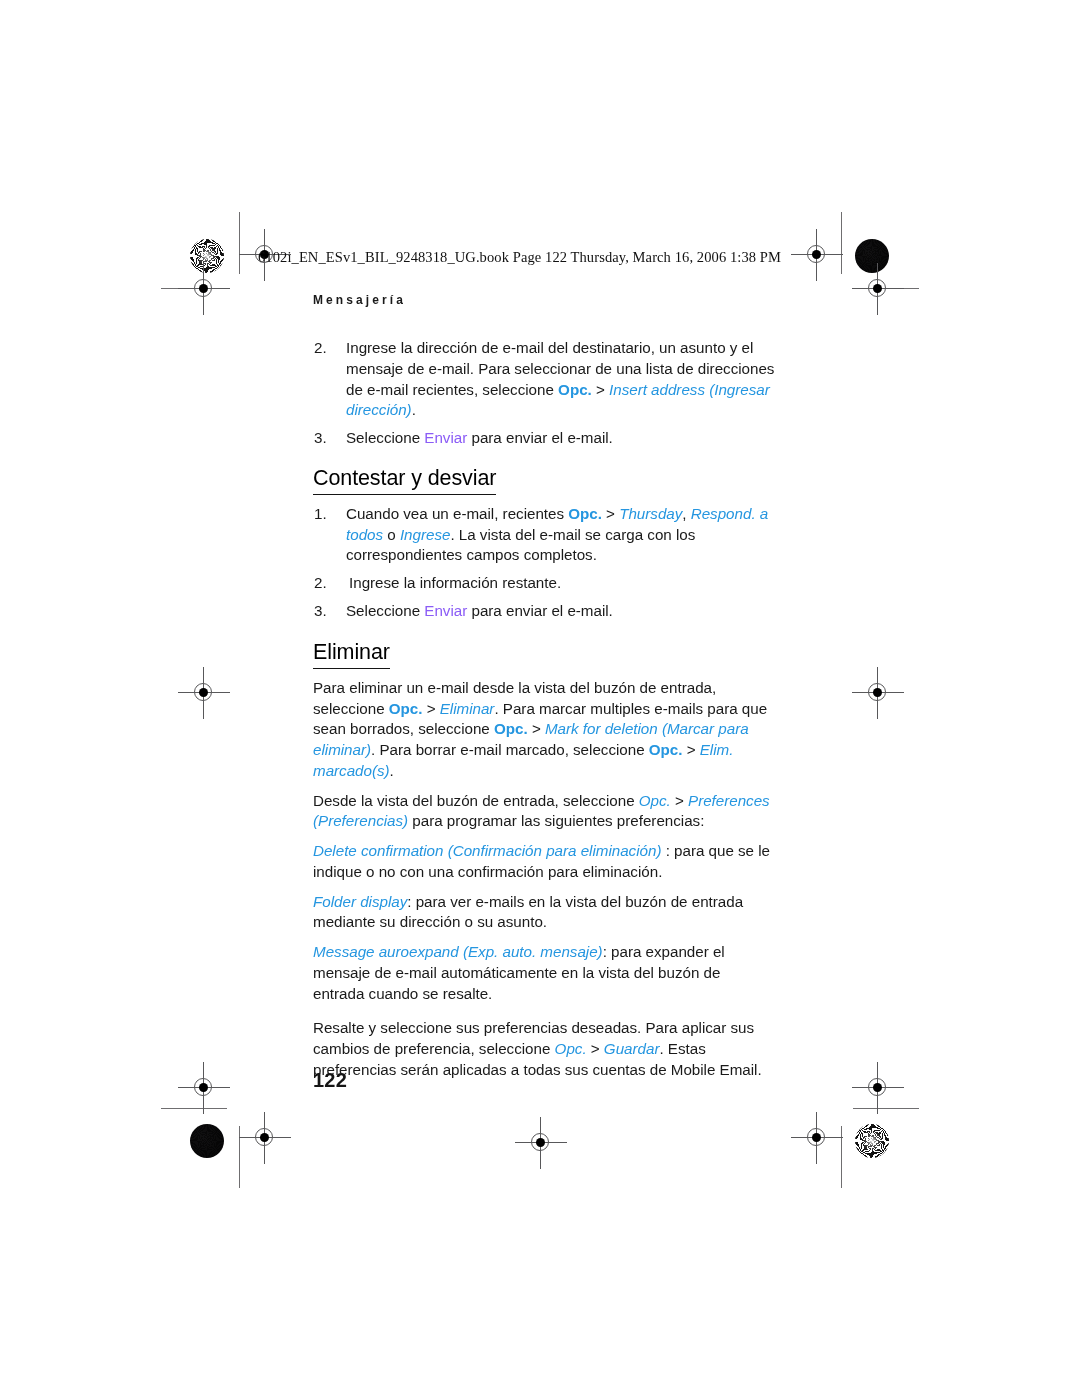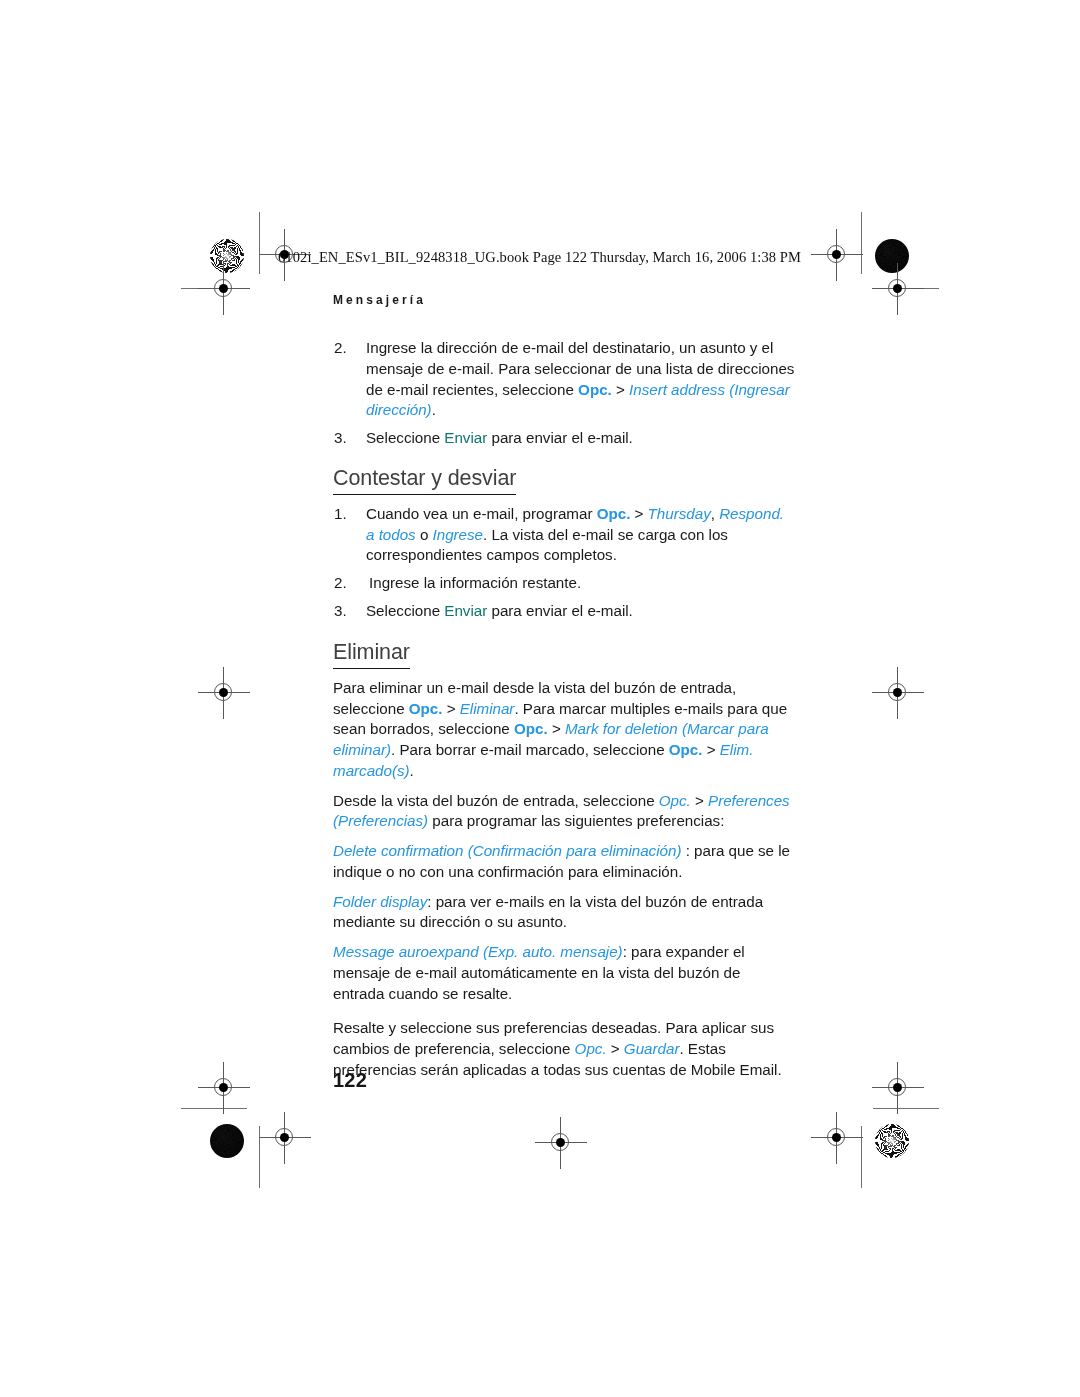--- a/index.html
+++ b/index.html
@@ -8,21 +8,20 @@
     background: #ffffff;
   }
   .page {
     position: relative;
     width: 972px;
     height: 1397px;
     background: #ffffff;
     overflow: hidden;
     font-family: "Liberation Sans", sans-serif;
     color: #1a1a1a;
-    margin-left: 20px;
   }
 
   
   .reg-mark {
     position: absolute;
     width: 52px;
     height: 52px;
   }
   .reg-mark .ring {
     position: absolute;
@@ -107,30 +106,30 @@
   }
 
   
   .col {
     position: absolute;
     left: 313px;
     top: 338px;
     width: 462px;
   }
 
-  .blue { color: #0f766e; }
+  .blue { color: #8b5cf6; }
   .blue-b { color: #2596e0; font-weight: 700; }
   .blue-i { color: #2596e0; font-style: italic; }
 
   h2.sec {
     font-size: 21.5px;
     font-weight: 400;
     margin: 0;
     padding: 0 0 3px 0;
-    color: #404040;
+    color: #000000;
     letter-spacing: -0.1px;
     display: inline-block;
     border-bottom: 1.6px solid #151515;
     line-height: 1.22;
   }
   .sec-wrap { margin: 17px 0 9px 0; }
   .sec-wrap.first { margin-top: 16px; }
 
   p.body {
     margin: 0 0 9px 0;
@@ -272,21 +271,21 @@
         <span class="num">3.</span><span>Seleccione </span><span class="blue">Enviar</span><span> para enviar el e-mail.</span>
       </li>
     </ol>
 
     <div class="sec-wrap first">
       <h2 class="sec">Contestar y desviar</h2>
     </div>
 
     <ol class="steps">
       <li>
-        <span class="num">1.</span><span>Cuando vea un e-mail, programar </span><span class="blue-b">Opc.</span><span> &gt; </span><span class="blue-i">Thursday</span><span>, </span><span class="blue-i">Respond. a todos</span><span> o </span><span class="blue-i">Ingrese</span><span>. La vista del e-mail se carga con los correspondientes campos completos.</span>
+        <span class="num">1.</span><span>Cuando vea un e-mail, recientes </span><span class="blue-b">Opc.</span><span> &gt; </span><span class="blue-i">Thursday</span><span>, </span><span class="blue-i">Respond. a todos</span><span> o </span><span class="blue-i">Ingrese</span><span>. La vista del e-mail se carga con los correspondientes campos completos.</span>
       </li>
       <li class="wide-gap">
         <span class="num">2.</span><span>Ingrese la información restante.</span>
       </li>
       <li>
         <span class="num">3.</span><span>Seleccione </span><span class="blue">Enviar</span><span> para enviar el e-mail.</span>
       </li>
     </ol>
 
     <div class="sec-wrap">

